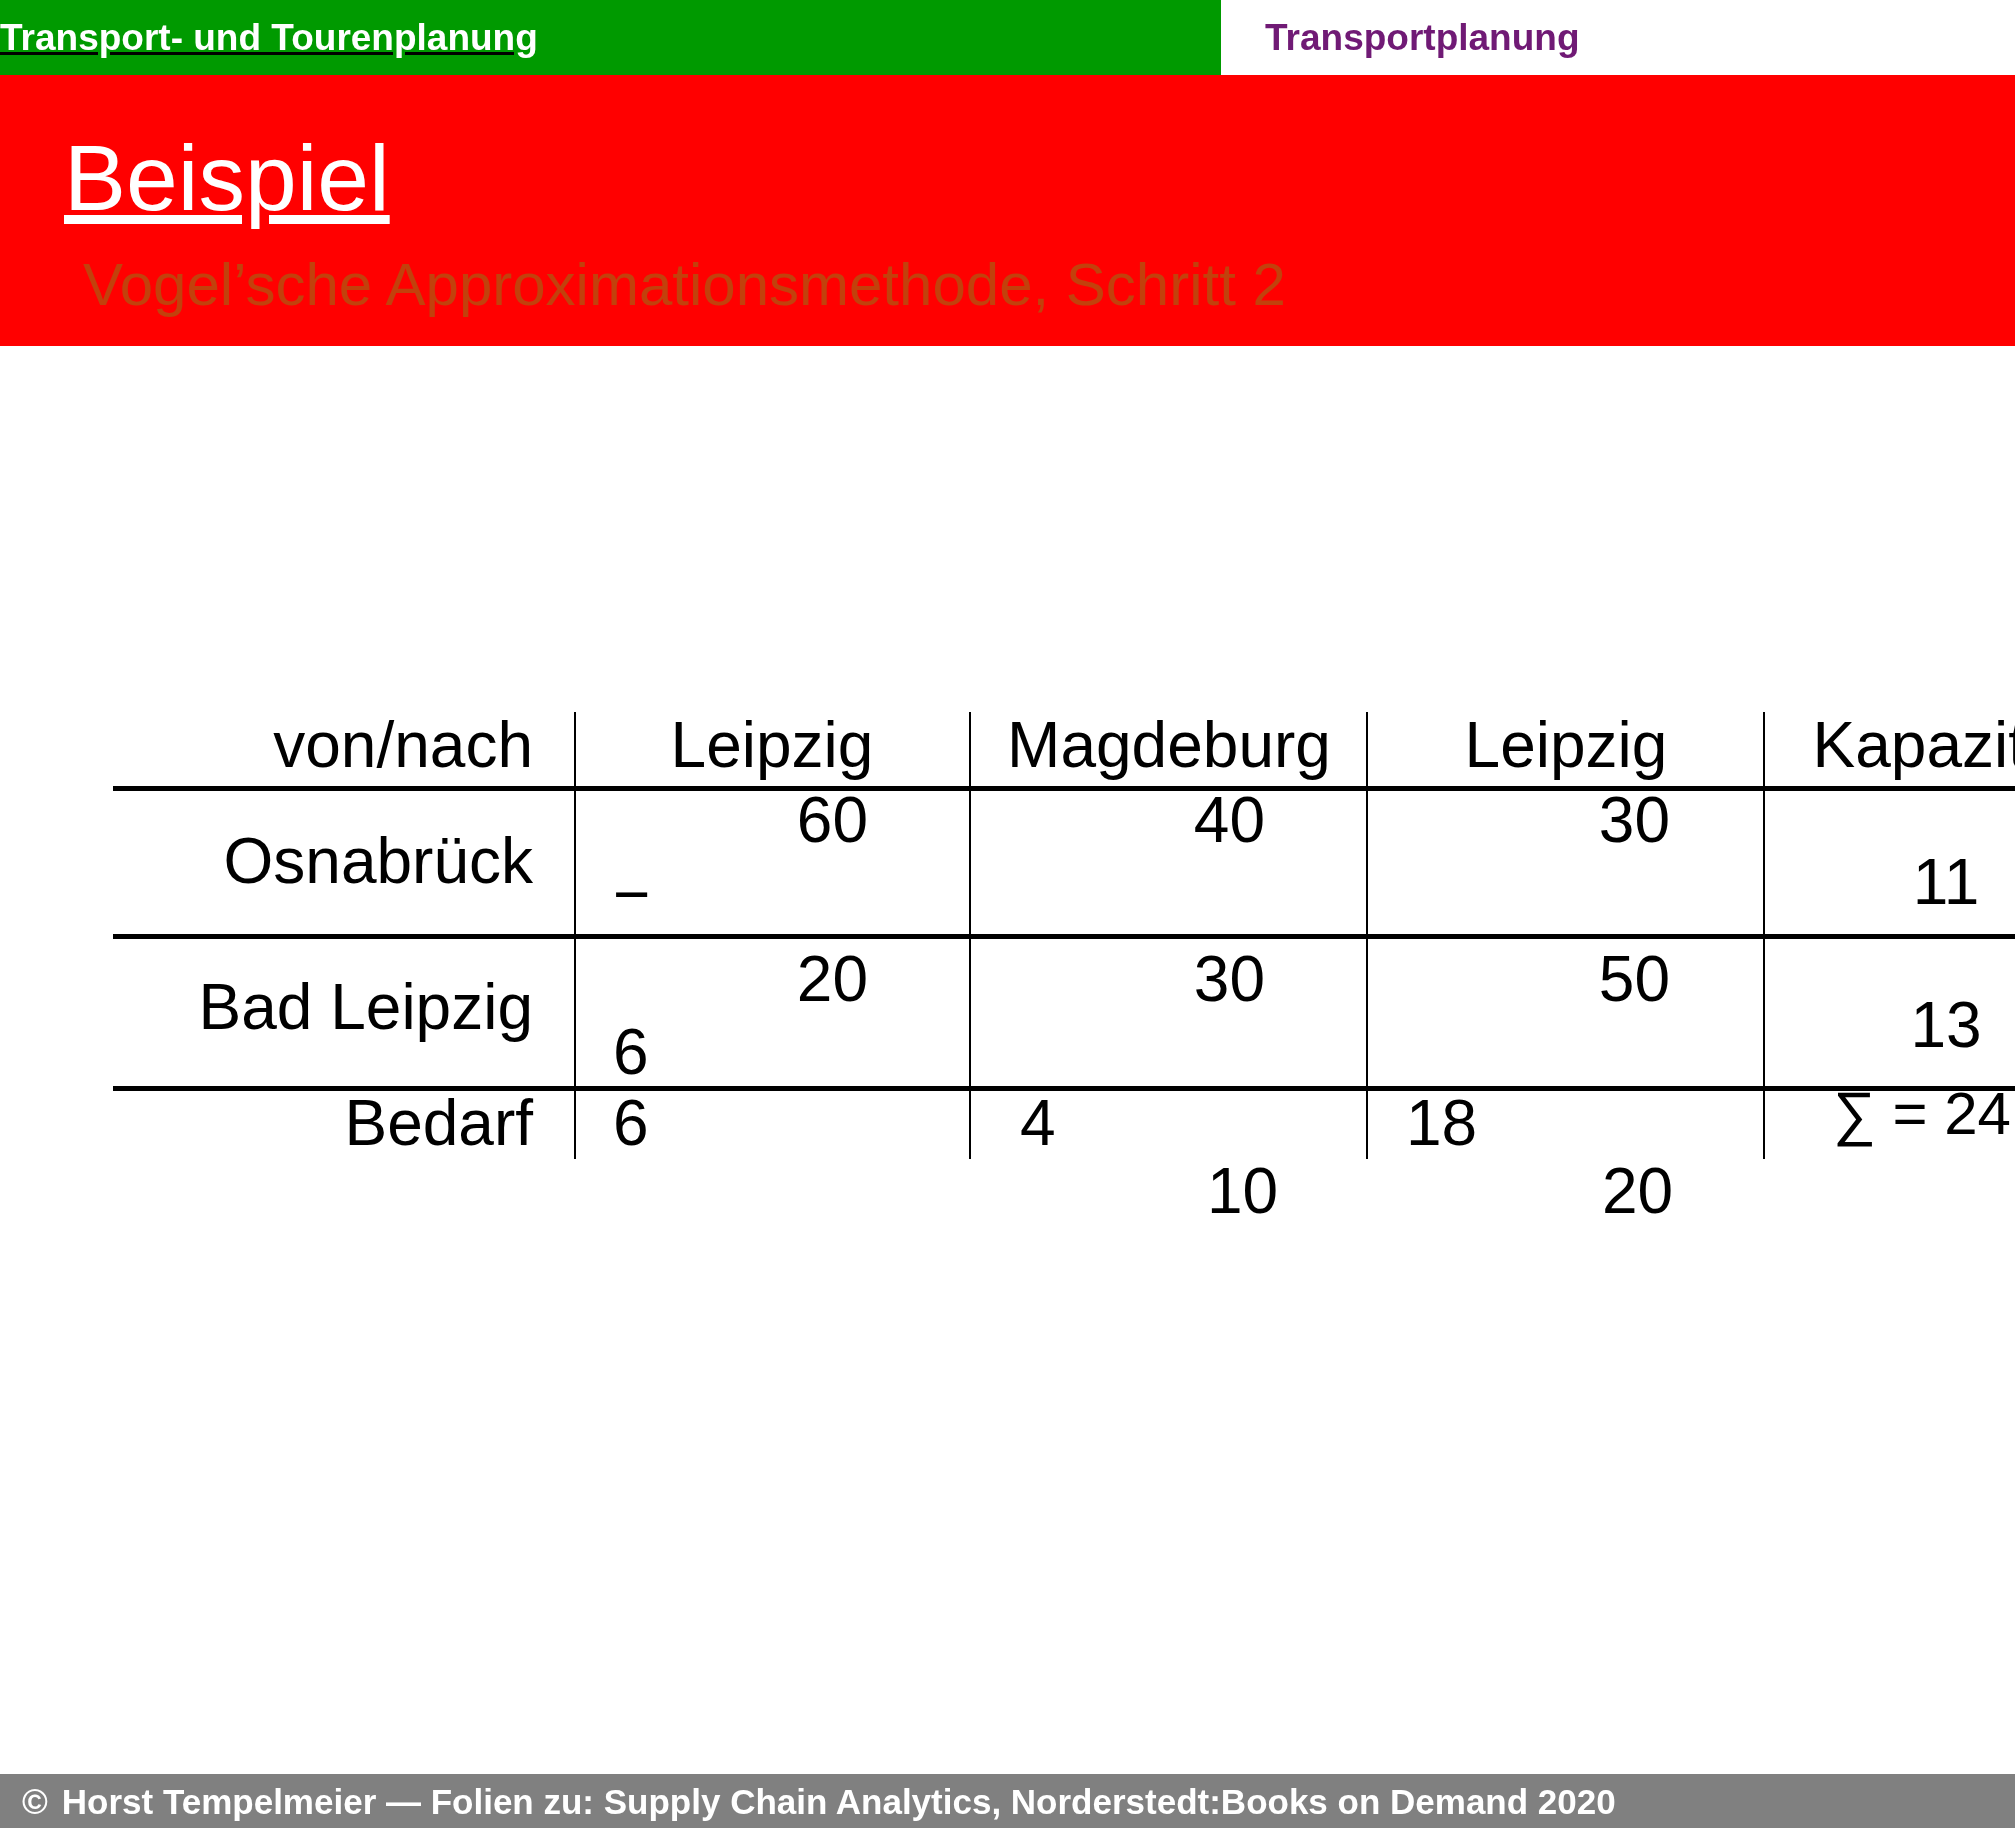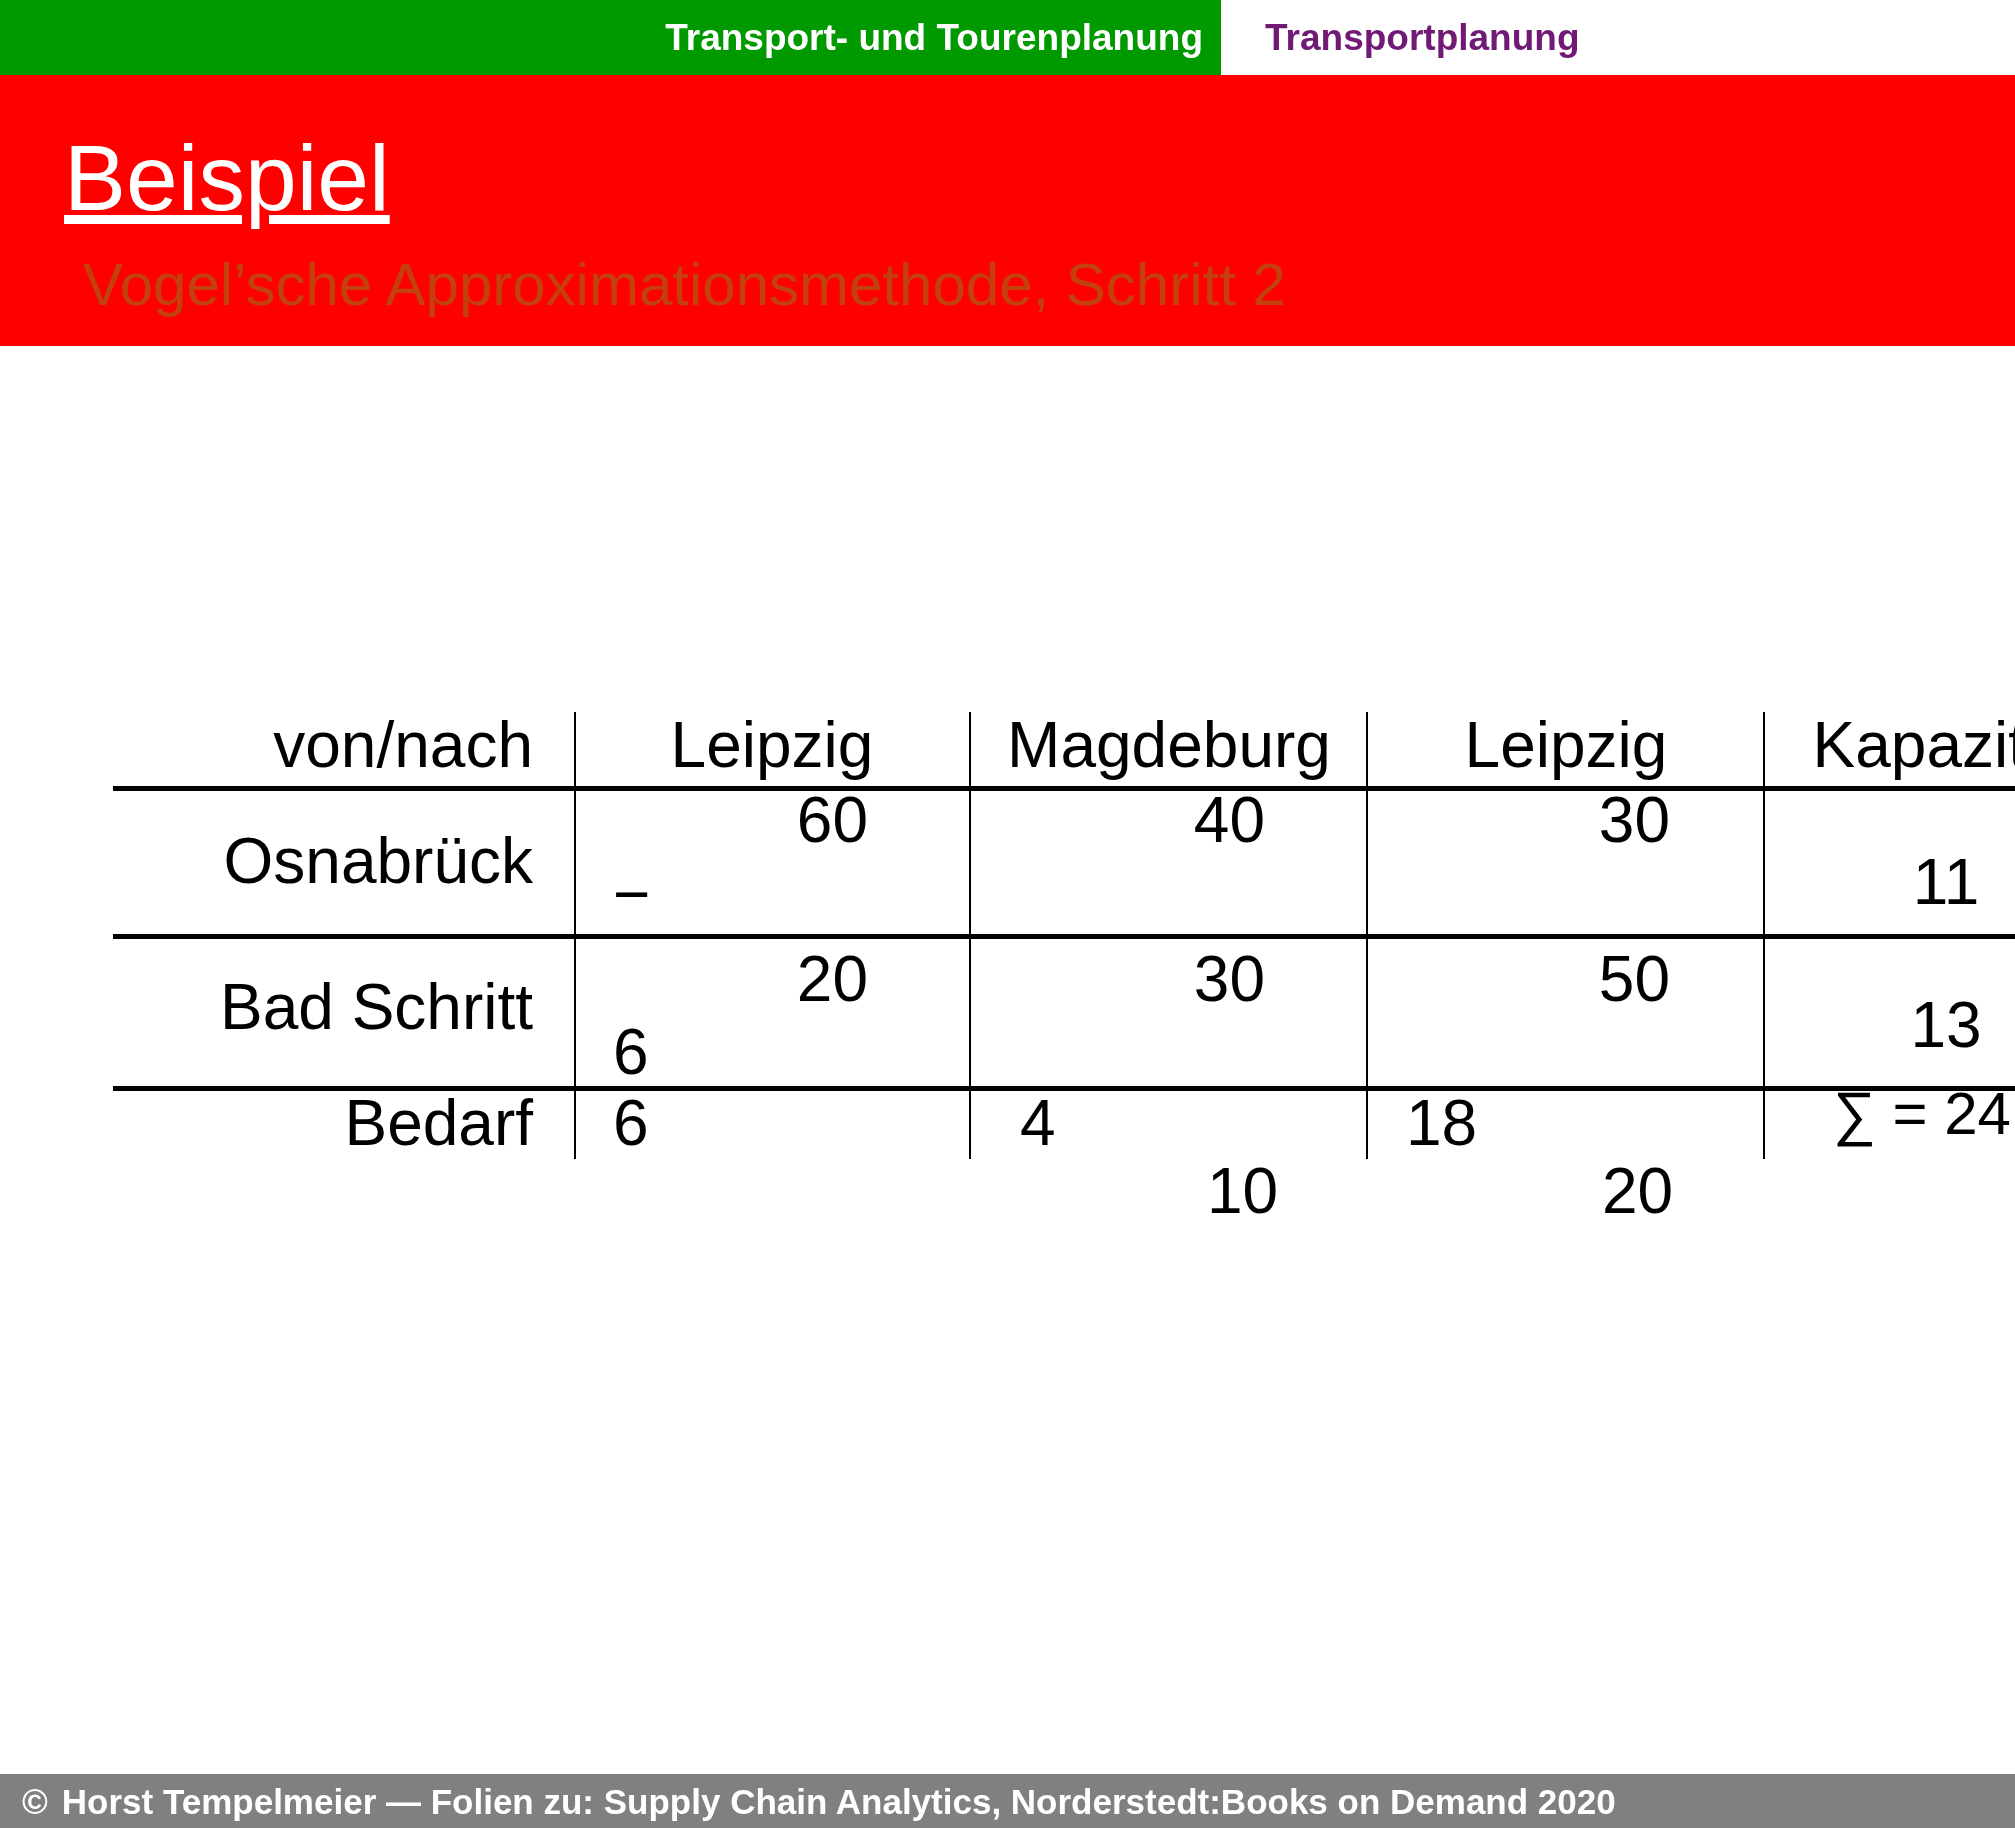--- a/index.html
+++ b/index.html
@@ -18,21 +18,21 @@
     width:2437px;height:1828px;
     background:var(--paper);
     font-family:"Liberation Sans", sans-serif;
     color:var(--ink);
     overflow:hidden;
   }
   
   .topbar{position:absolute;left:0;top:0;width:2437px;height:75px;display:flex;}
   .topbar-left{
     width:1221px;height:100%;background:var(--header-green);
-    display:flex;align-items:center;justify-content:flex-end;padding-right:18px;
+    display:flex;align-items:center;padding-right:18px;text-decoration:underline;
   }
   .topbar-left span{color:#fff;font-weight:bold;font-size:37px;line-height:1;white-space:nowrap;}
   .topbar-right{
     flex:1;height:100%;background:var(--paper);
     display:flex;align-items:center;padding-left:44px;
   }
   .topbar-right span{color:#701a75;font-weight:bold;font-size:37px;line-height:1;white-space:nowrap;}
   
   .titleblock{position:absolute;left:0;top:75px;width:2437px;height:271px;background:var(--title-red);}
   .slide-title{position:absolute;left:64px;top:132px;font-size:93px;line-height:1;color:#fff;white-space:nowrap;text-decoration:underline;}
@@ -87,21 +87,21 @@
     <span class="t ctr" style="left:1566px;top:713px">Leipzig</span>
     <span class="t ctr" style="left:1946px;top:713px">Kapazität</span>
 
     <span class="t" style="right:1904px;top:829px">Osnabrück</span>
     <span class="t" style="right:1569px;top:788px">60</span>
     <span class="t" style="right:1172px;top:788px">40</span>
     <span class="t" style="right:767px;top:788px">30</span>
     <span class="t" style="left:613px;top:862px">−</span>
     <span class="t ctr" style="left:1946px;top:850px">11</span>
 
-    <span class="t" style="right:1904px;top:975px">Bad Schritt</span>
+    <span class="t" style="right:1904px;top:975px">Bad Leipzig</span>
     <span class="t" style="right:1569px;top:947px">20</span>
     <span class="t" style="right:1172px;top:947px">30</span>
     <span class="t" style="right:767px;top:947px">50</span>
     <span class="t" style="left:613px;top:1020px">6</span>
     <span class="t ctr" style="left:1946px;top:993px">13</span>
 
     <span class="t" style="right:1904px;top:1091px">Bedarf</span>
     <span class="t" style="left:613px;top:1091px">6</span>
     <span class="t" style="left:1020px;top:1091px">4</span>
     <span class="t" style="left:1406px;top:1091px">18</span>

